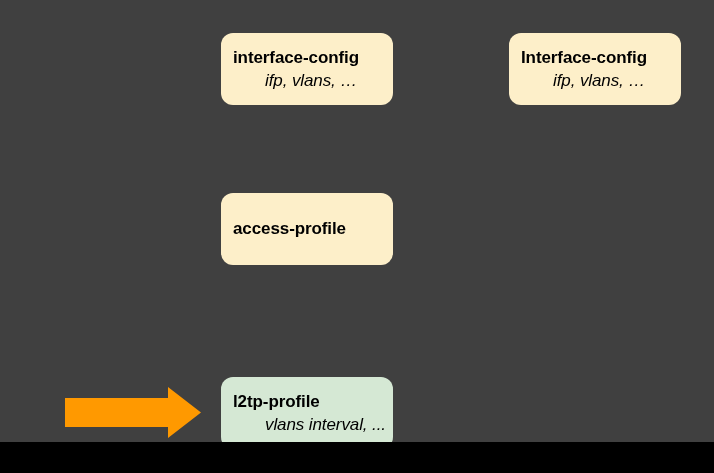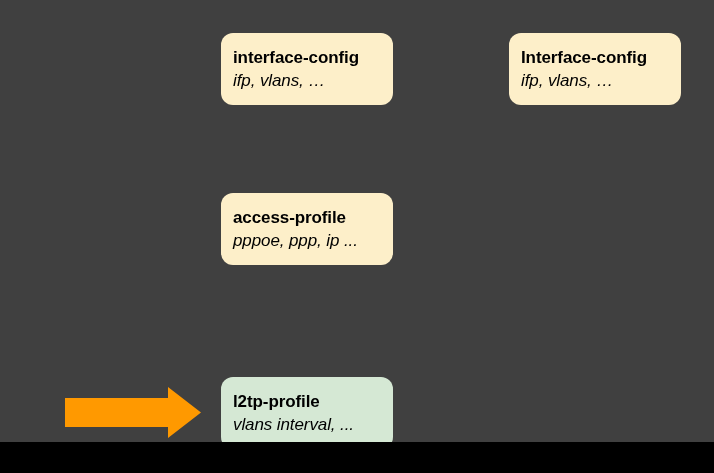--- a/index.html
+++ b/index.html
@@ -34,20 +34,21 @@
     white-space: nowrap;
   }
   .node-sub {
     font-size: 17px;
     font-style: italic;
     font-weight: normal;
     color: #000000;
     letter-spacing: -0.1px;
     white-space: nowrap;
     margin-top: 1px;
+    margin-left: 32px;
   }
   .arrow-wrap {
     position: absolute;
     line-height: 0;
   }
 </style>
 </head>
 <body>
 
 <div id="canvas">
@@ -57,21 +58,20 @@
     <div class="node-sub">ifp, vlans, …</div>
   </div>
 
   <div class="node" style="left:509px; top:33px; width:172px; height:72px; background:#FDEFC9;">
     <div class="node-title">Interface-config</div>
     <div class="node-sub">ifp, vlans, …</div>
   </div>
 
   <div class="node" style="left:221px; top:193px; width:172px; height:72px; background:#FDEFC9;">
     <div class="node-title">access-profile</div>
-    <div class="node-sub">pppoe, ppp, ip ...</div>
   </div>
 
   <div class="node" style="left:221px; top:377px; width:172px; height:72px; background:#D5E8D4;">
     <div class="node-title">l2tp-profile</div>
     <div class="node-sub">vlans interval, ...</div>
   </div>
 
   <div class="arrow-wrap" style="left:65px; top:387px; width:136px; height:51px;">
     <svg width="136" height="51" viewBox="0 0 136 51">
       <polygon points="0,11 103,11 103,0 136,25.5 103,51 103,40 0,40" fill="#FF9900"></polygon>

